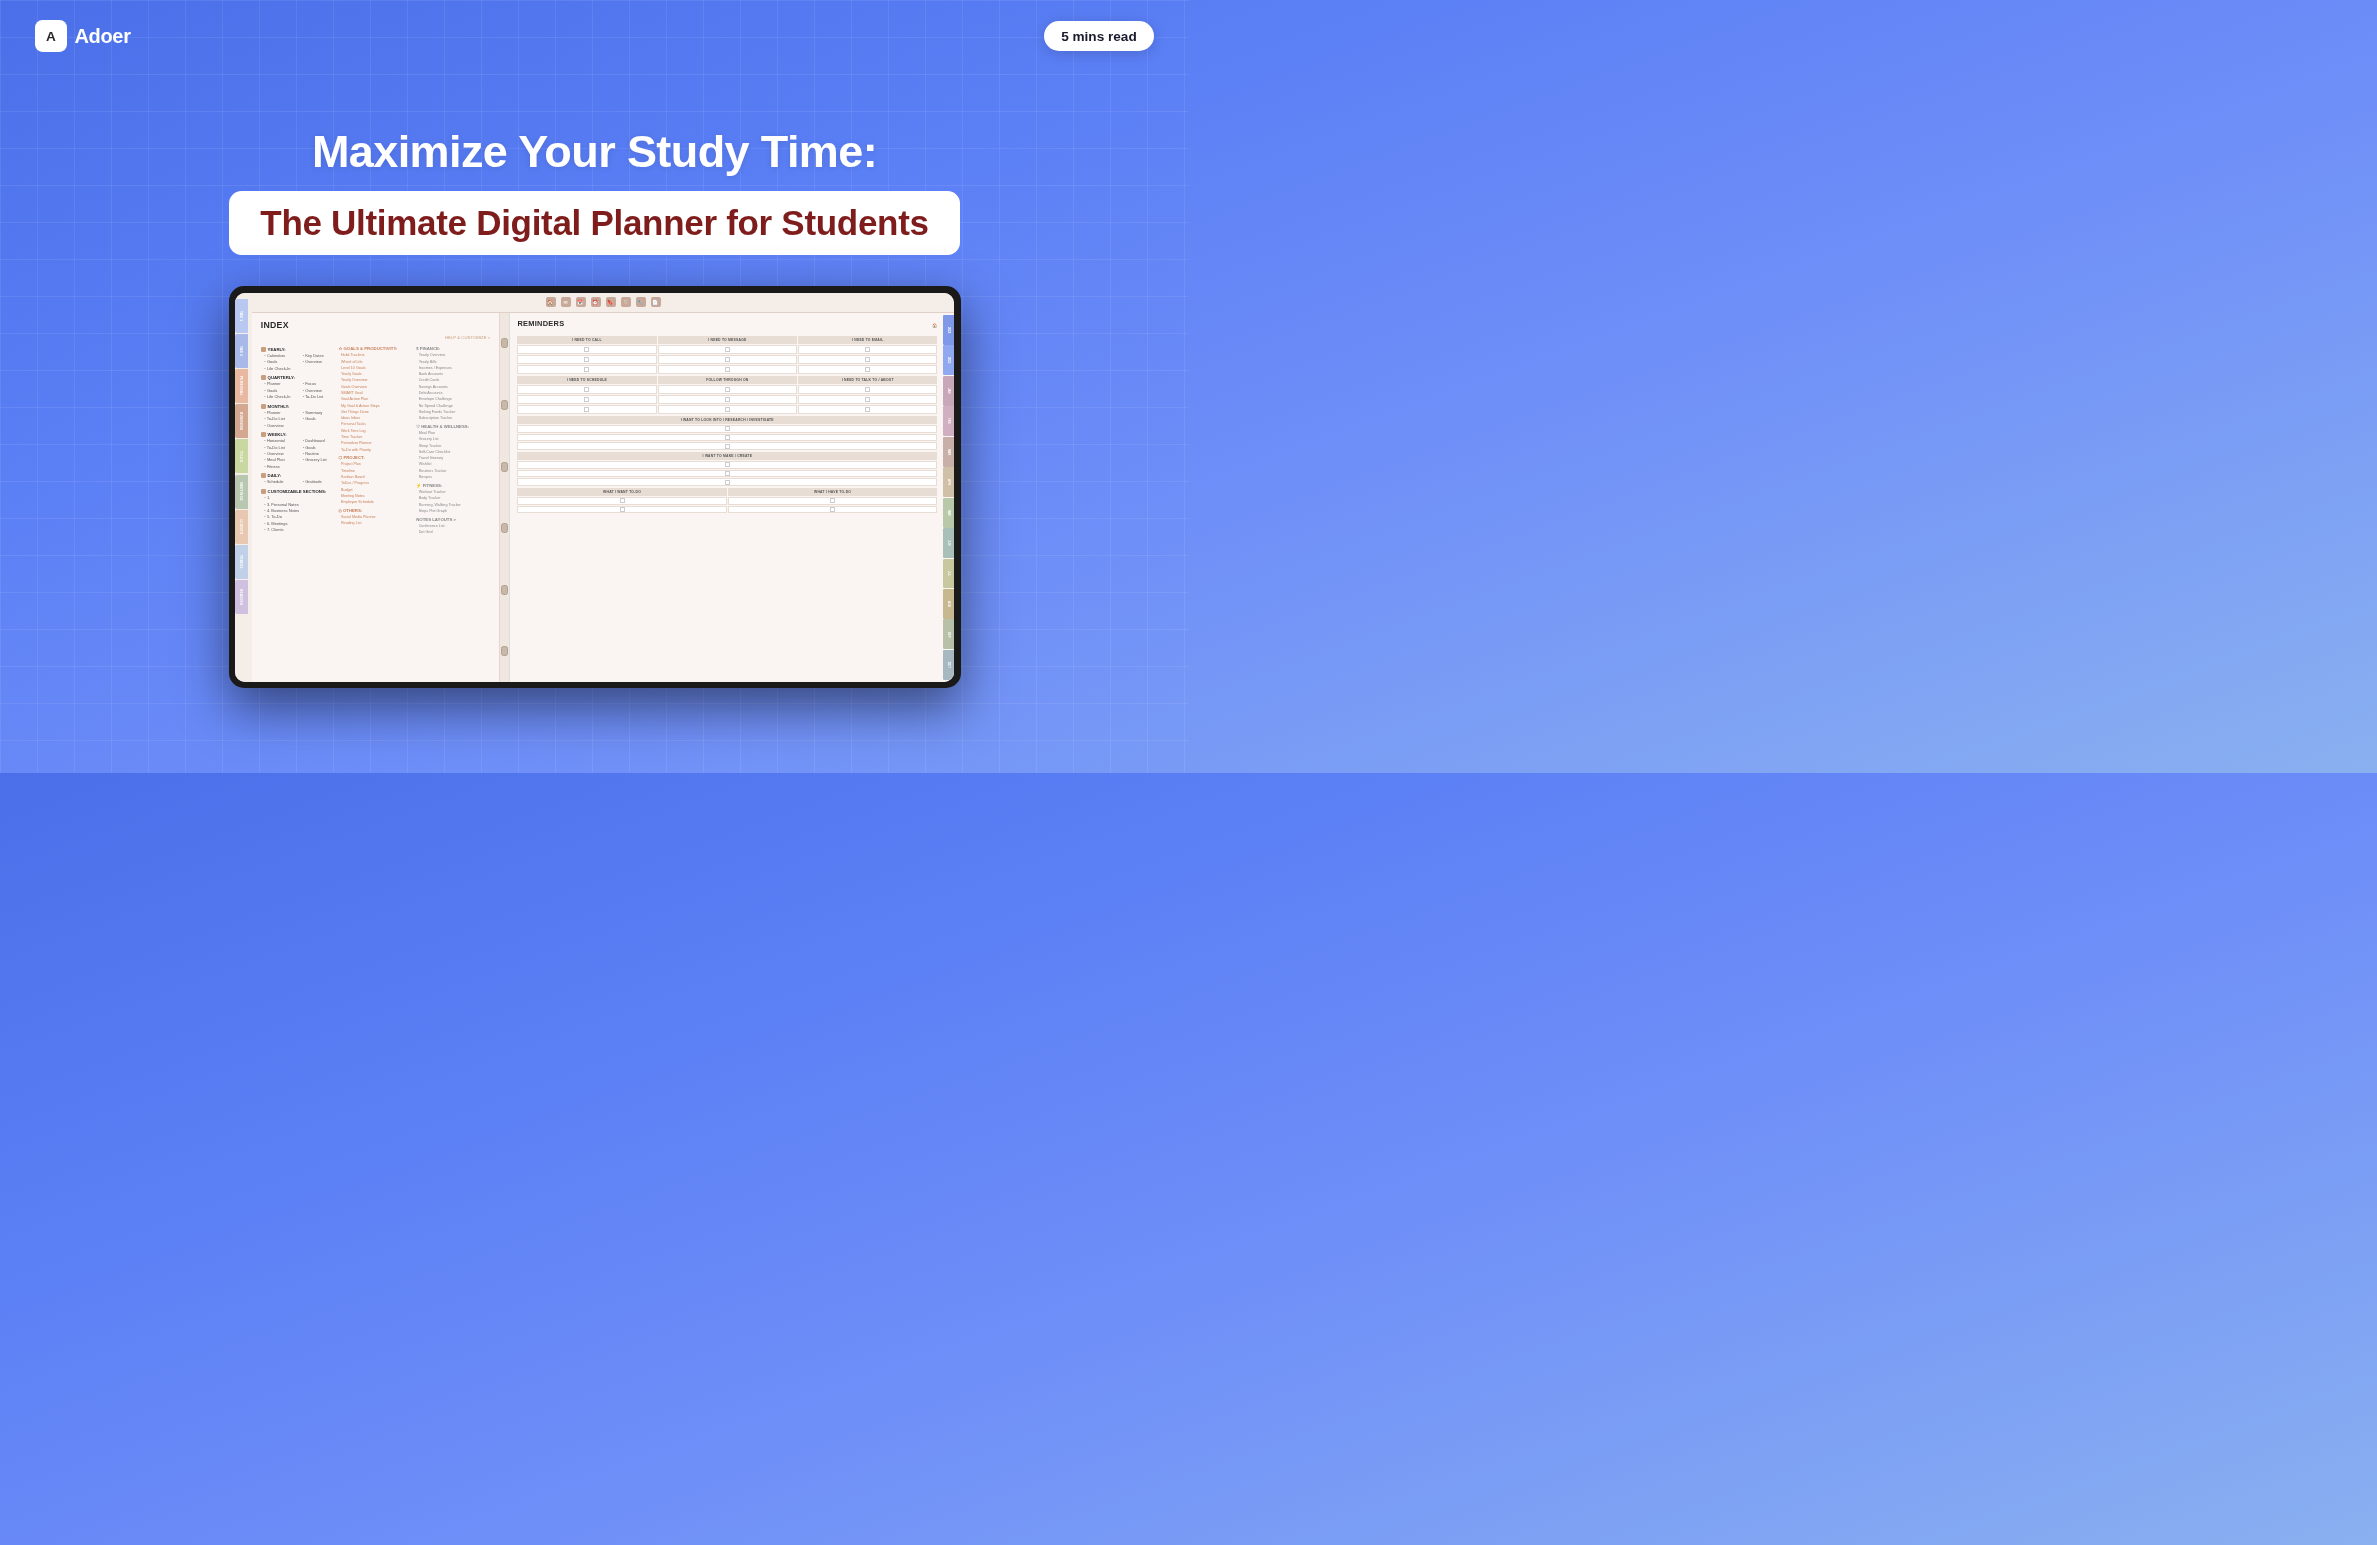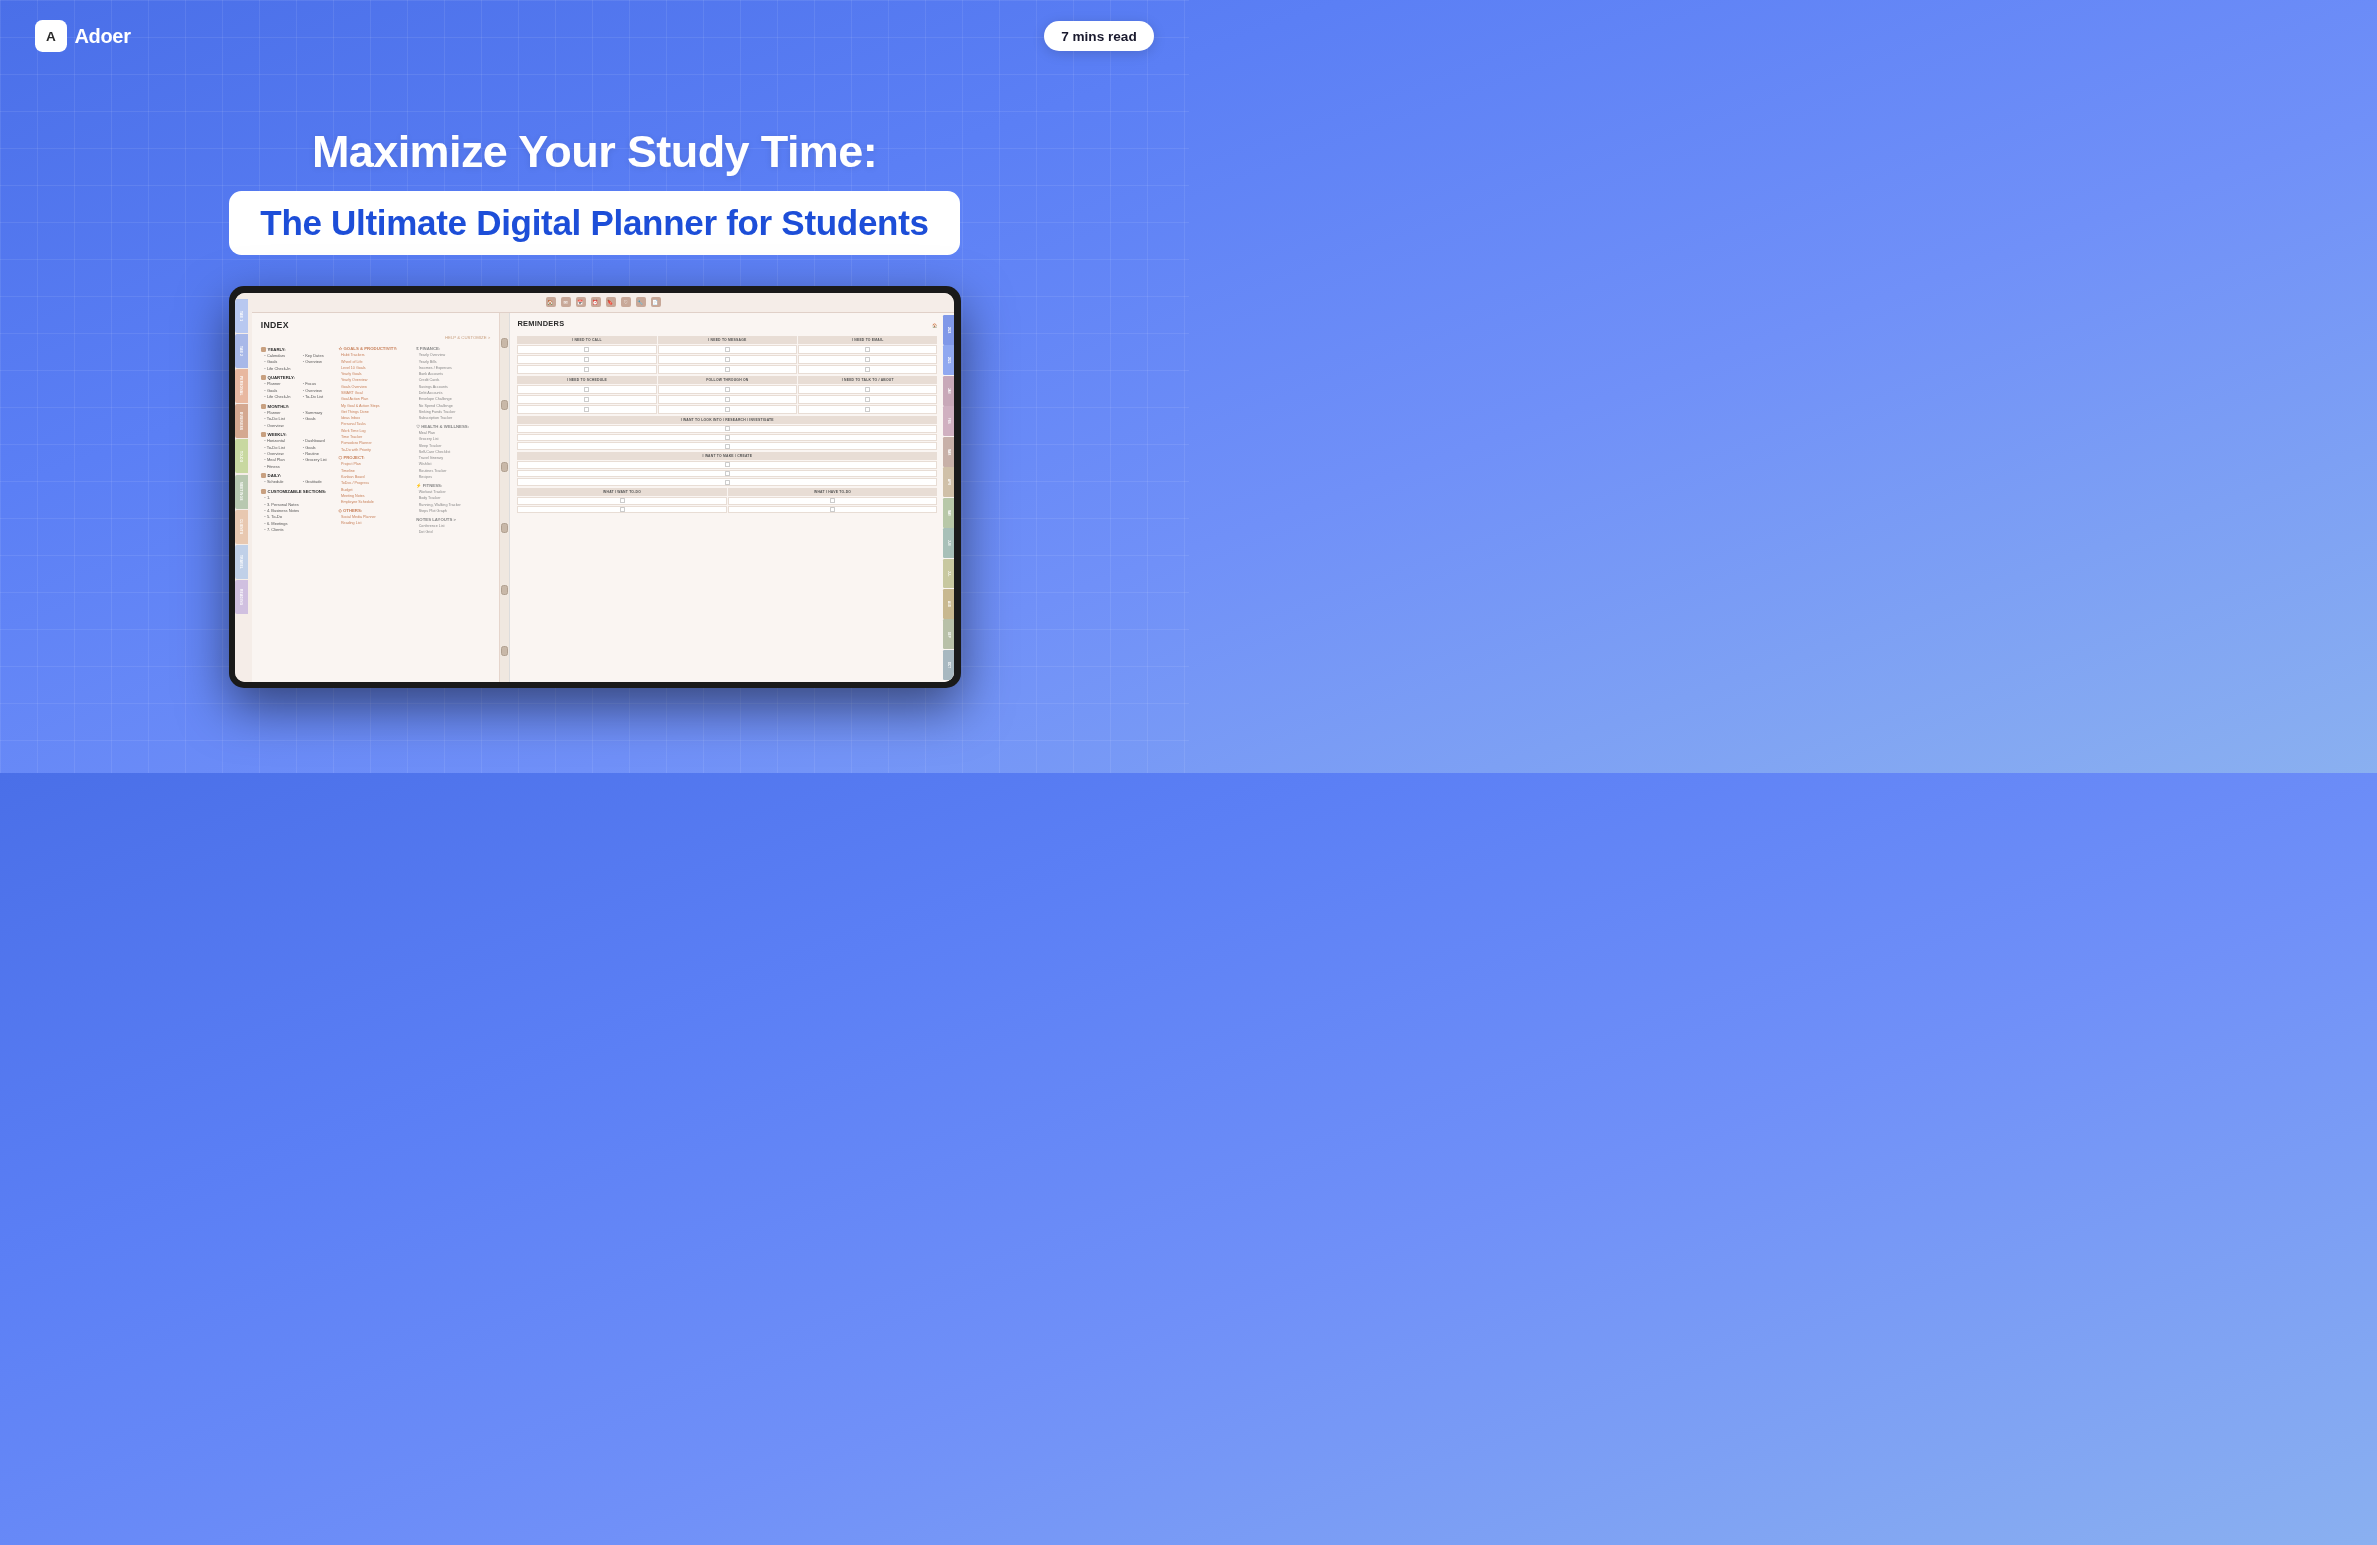--- a/index.html
+++ b/index.html
@@ -92,21 +92,21 @@
       display: inline-block;
       background: white;
       border-radius: 12.4px;
       padding: 12.4px 31px;
       margin: 0 auto;
     }
 
     .hero-subtitle {
       font-size: 35px;
       font-weight: 800;
-      color: #1d4ed8;
+      color: #7f1d1d;
       letter-spacing: -0.3px;
     }
 
     
     .mockup-container {
       position: relative;
       z-index: 10;
       display: flex;
       justify-content: center;
       padding: 12.4px 37px 0;
@@ -408,21 +408,21 @@
 
 <div class="grid-overlay"></div>
 
 <div class="header">
   <div class="logo-area">
     <div class="logo-box">
       <span>A</span>
     </div>
     <span class="logo-text">Adoer</span>
   </div>
-  <div class="read-time-badge">7 mins read</div>
+  <div class="read-time-badge">5 mins read</div>
 </div>
 
 <div class="hero-section">
   <div class="hero-title-main">Maximize Your Study Time:</div>
   <div class="hero-subtitle-wrapper">
     <div class="hero-subtitle">The Ultimate Digital Planner for Students</div>
   </div>
 </div>
 
 <div class="mockup-container">

